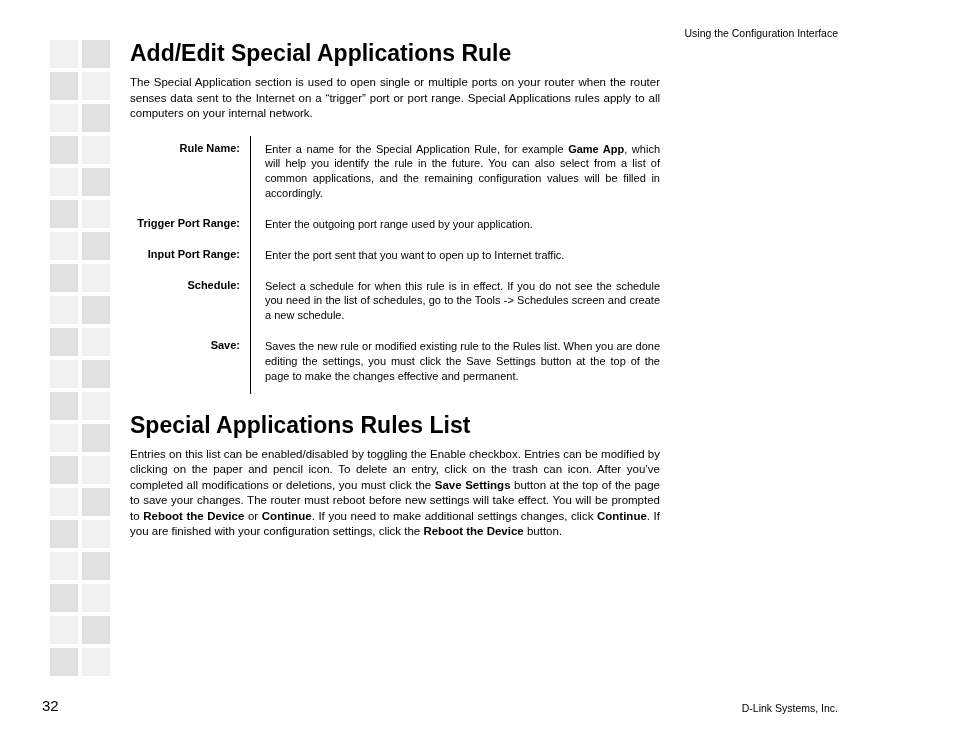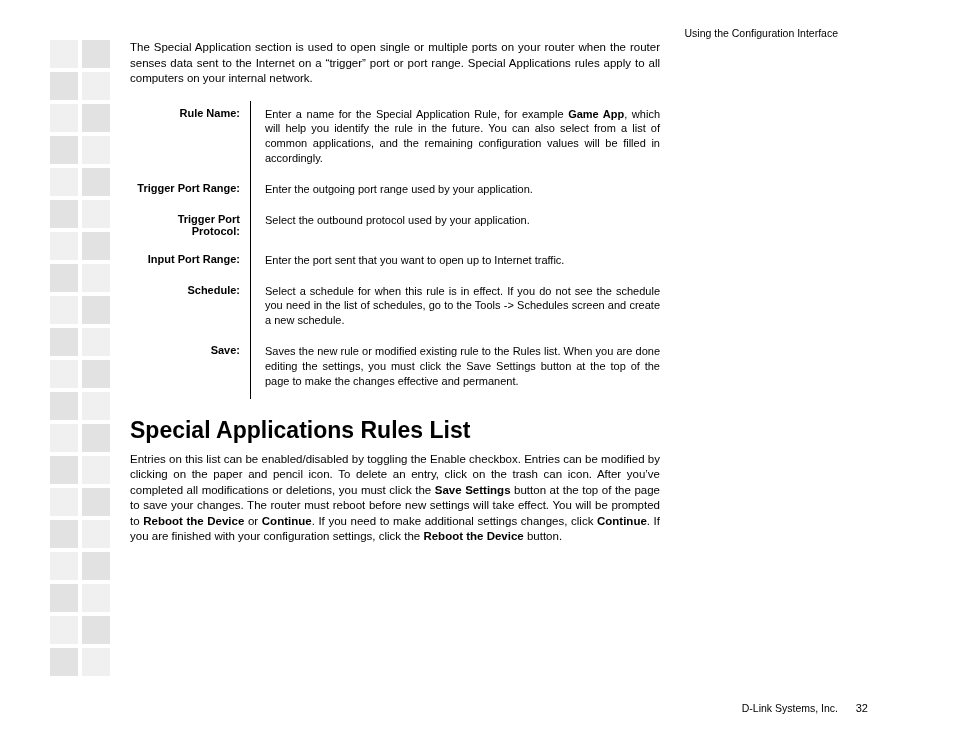--- a/index.html
+++ b/index.html
@@ -106,22 +106,23 @@
     text-align: justify;
     margin: 0;
   }
 
   
   .footer-num {
     position: absolute;
     left: 0;
     right: 0;
     bottom: 24px;
-    text-align: right;
-    font-size: 11px;
+    text-align: left;
+    font-size: 15px;
+    padding-left: 42px;
   }
   .footer-co {
     position: absolute;
     right: 30px;
     bottom: 24px;
     font-size: 10.5px;
     padding-left: 20px;
   }
 </style>
 </head>
@@ -209,35 +210,32 @@
       </div>
     <div class="deco-row">
         <div class="deco-sq shade-b"></div>
         <div class="deco-sq shade-a"></div>
       </div>
   </div>
 
   <div class="hdr">Using the Configuration Interface</div>
 
   <div class="content">
+    <h1>Add/Edit Special Applications Rule</h1>
     <p class="intro">The Special Application section is used to open single or multiple ports on your router when the router senses data sent to the Internet on a “trigger” port or port range. Special Applications rules apply to all computers on your internal network.</p>
 
     <table class="defs">
       <tbody id="defs-body">
           <tr>
             <td class="lbl">Rule Name:</td>
             <td class="val">Enter a name for the Special Application Rule, for example <b>Game App</b>, which will help you identify the rule in the future. You can also select from a list of common applications, and the remaining configuration values will be filled in accordingly.</td>
           </tr>
           <tr>
             <td class="lbl">Trigger Port Range:</td>
             <td class="val">Enter the outgoing port range used by your application.</td>
-          </tr>
-          <tr>
-            <td class="lbl">Trigger Port Protocol:</td>
-            <td class="val">Select the outbound protocol used by your application.</td>
           </tr>
           <tr>
             <td class="lbl">Input Port Range:</td>
             <td class="val">Enter the port sent that you want to open up to Internet traffic.</td>
           </tr>
           <tr>
             <td class="lbl">Schedule:</td>
             <td class="val">Select a schedule for when this rule is in effect. If you do not see the schedule you need in the list of schedules, go to the Tools -&gt; Schedules screen and create a new schedule.</td>
           </tr>
           <tr>

